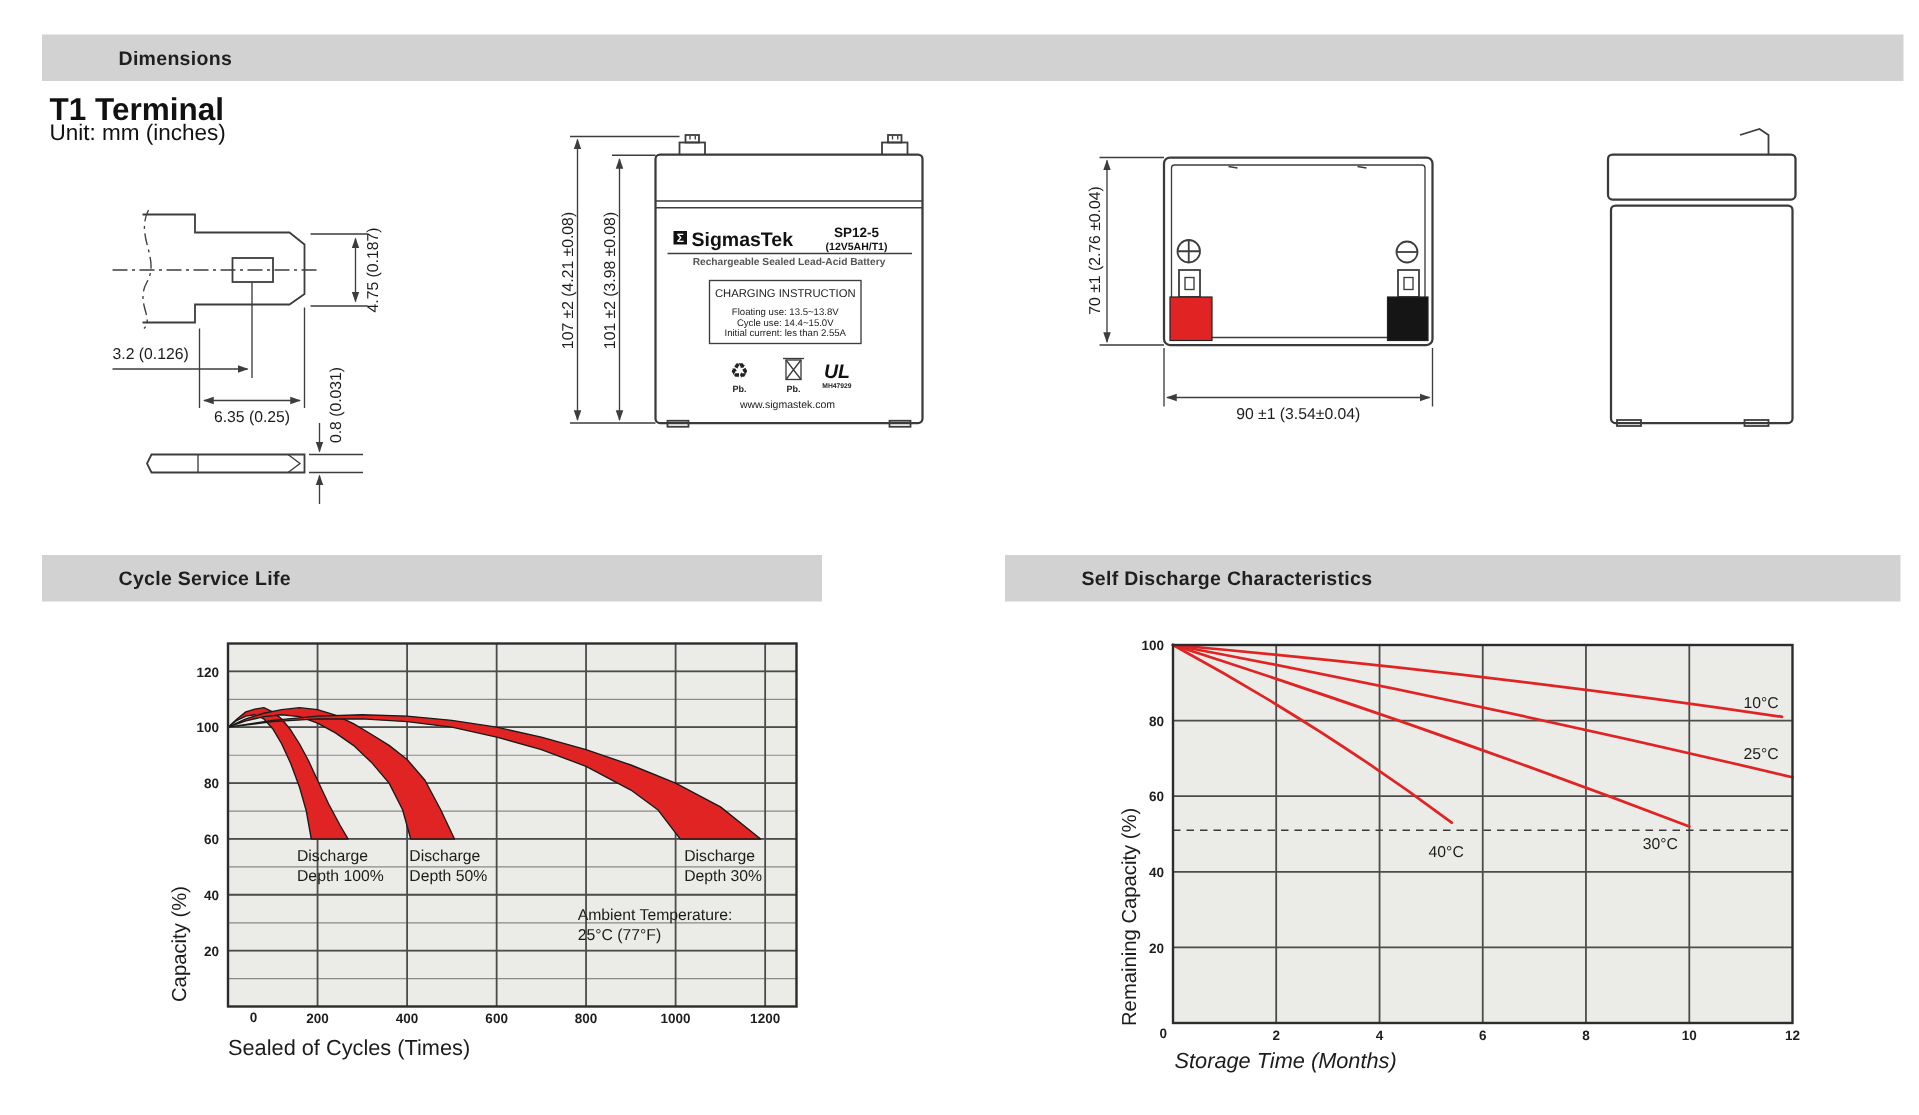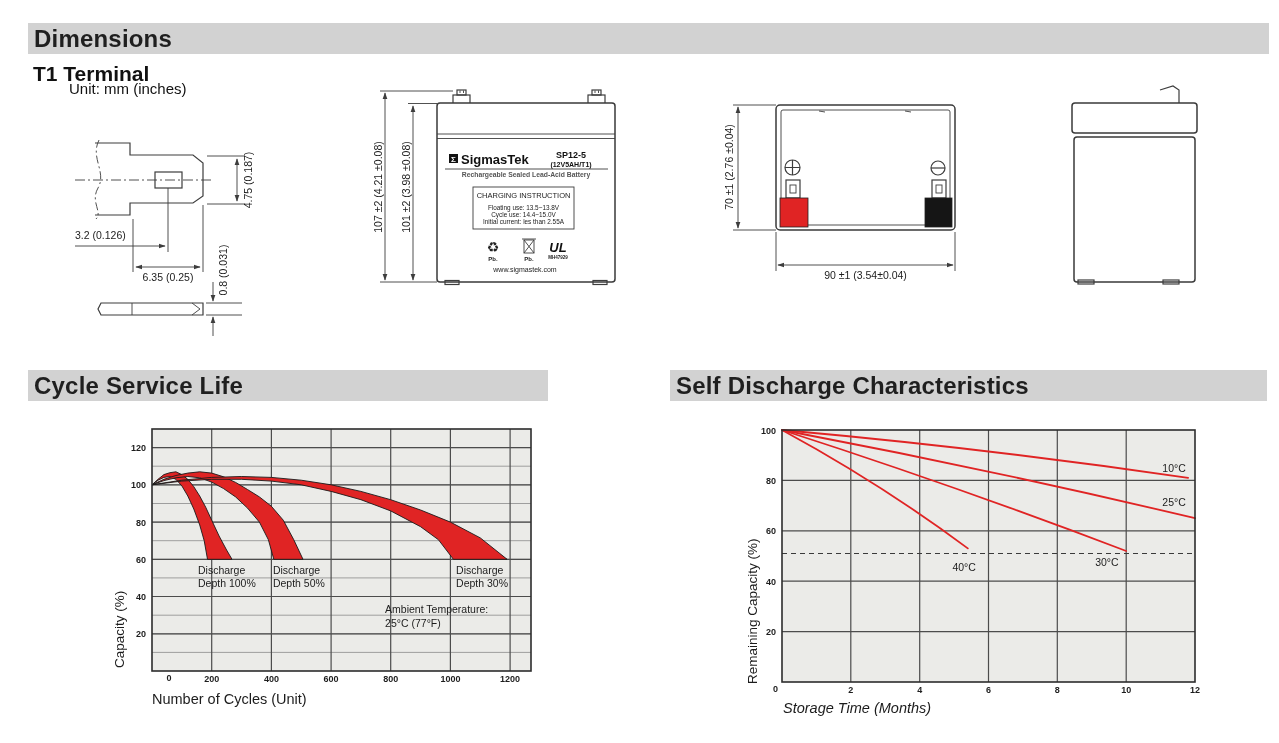--- a/index.html
+++ b/index.html
@@ -1,21 +1,21 @@
 <!DOCTYPE html>
 <html><head>
 <meta charset="utf-8">
 <style>
   html,body{margin:0;padding:0;background:#ffffff;}
   body{width:1279px;height:743px;position:relative;overflow:hidden;
        font-family:"Liberation Sans",sans-serif;color:#1d1d1d;}
   .section-bar{position:absolute;height:31px;background:#d2d2d2;display:flex;align-items:center;}
-  .section-bar span{font-size:24px;font-weight:bold;color:#1f1f1f;padding-left:6px;letter-spacing:.2px;}
+  .section-bar span{font-size:13px;font-weight:bold;color:#1f1f1f;padding-left:6px;letter-spacing:.2px;margin-left:45px;}
   .subtitle{position:absolute;font-size:21px;font-weight:bold;color:#111;}
-  .unitnote{position:absolute;font-size:15px;color:#111;margin-left:36px;}
+  .unitnote{position:absolute;font-size:15px;color:#111;}
   svg{position:absolute;overflow:visible;}
   svg text{font-family:"Liberation Sans",sans-serif;}
   .dim{font-size:10.5px;fill:#1c1c1c;}
   .tick{font-size:9px;font-weight:bold;fill:#1d1d1d;}
   .ann{font-size:10.5px;fill:#1c1c1c;}
   .ln{stroke:#3d3d3d;stroke-width:1.2;fill:none;}
   .thin{stroke:#3d3d3d;stroke-width:0.9;fill:none;}
   .outline{stroke:#3a3a3a;stroke-width:1.5;fill:#ffffff;}
   .bt-brand{font-size:13px;font-weight:bold;fill:#111;}
   .bt-sigma{font-size:8px;font-weight:bold;fill:#ffffff;}
@@ -220,21 +220,21 @@
     <path d="M52.0,64.8 L58.0,59.3 L63.9,54.6 L69.9,52.7 L75.9,51.8 L81.8,54.6 L87.8,59.3 L93.8,66.7 L99.7,76.0 L105.7,87.2 L111.7,100.2 L119.1,116.0 L126.6,130.0 L132.0,139.3 L107.5,139.3 L104.2,120.7 L99.7,104.9 L93.8,89.0 L87.8,76.0 L81.8,65.8 L75.9,59.3 L69.9,56.5 L63.9,57.4 L58.0,60.2 L52.0,64.8 Z" fill="#e02424" stroke="#1a1a1a" stroke-width="0.9" stroke-linejoin="round"></path>
     <path d="M52.0,64.8 L63.9,59.3 L75.9,55.5 L87.8,53.1 L99.7,51.8 L111.7,53.1 L123.6,56.8 L135.6,62.4 L147.5,69.5 L159.4,76.9 L171.4,86.3 L183.3,100.2 L193.8,119.8 L203.0,139.3 L173.8,139.3 L168.4,119.8 L159.4,102.1 L147.5,88.1 L135.6,76.9 L123.6,68.6 L111.7,62.1 L99.7,57.8 L87.8,56.5 L75.9,57.8 L63.9,60.6 L52.0,64.8 Z" fill="#e02424" stroke="#1a1a1a" stroke-width="0.9" stroke-linejoin="round"></path>
     <path d="M52.0,64.8 L81.8,60.2 L111.7,57.4 L141.5,56.5 L171.4,57.4 L201.2,60.2 L231.1,64.8 L260.9,71.4 L290.7,79.7 L320.6,90.0 L350.4,102.1 L380.3,117.9 L407.1,139.3 L353.4,139.3 L338.5,119.8 L320.6,106.7 L290.7,90.9 L260.9,79.7 L231.1,71.4 L201.2,64.8 L171.4,61.1 L141.5,59.3 L111.7,59.3 L81.8,61.1 L52.0,64.8 Z" fill="#e02424" stroke="#1a1a1a" stroke-width="0.9" stroke-linejoin="round"></path>
     <rect x="52" y="9" width="379" height="242" fill="none" stroke="#2c2c2c" stroke-width="1.6"></rect>
     <text x="98.0" y="153.9" class="ann"><tspan x="98.0">Discharge</tspan><tspan x="98.0" dy="13.5">Depth 100%</tspan></text>
     <text x="172.9" y="153.9" class="ann"><tspan x="172.9">Discharge</tspan><tspan x="172.9" dy="13.5">Depth 50%</tspan></text>
     <text x="356.1" y="153.9" class="ann"><tspan x="356.1">Discharge</tspan><tspan x="356.1" dy="13.5">Depth 30%</tspan></text>
     <text x="285.1" y="193.0" class="ann"><tspan x="285.1">Ambient Temperature:</tspan><tspan x="285.1" dy="13.5">25°C (77°F)</tspan></text>
   </svg>
 <div class="axis-ylabel" style="left:112px;top:668px;">Capacity (%)</div>
-<div class="axis-xlabel" style="left:152px;top:691px;">Number of Cycles (Unit)</div>
+<div class="axis-xlabel" style="left:152px;top:691px;">Sealed of Cycles (Times)</div>
 
 <svg style="left:720px;top:420px;" width="520" height="310">
     <rect x="62" y="10" width="413" height="252" fill="#ebebe8"></rect>
     <line x1="62" x2="475" y1="211.6" y2="211.6" stroke="#4c4c4c" stroke-width="1.2"></line>
     <text x="56" y="215.1" text-anchor="end" class="tick">20</text>
     <line x1="62" x2="475" y1="161.2" y2="161.2" stroke="#4c4c4c" stroke-width="1.2"></line>
     <text x="56" y="164.7" text-anchor="end" class="tick">40</text>
     <line x1="62" x2="475" y1="110.8" y2="110.8" stroke="#4c4c4c" stroke-width="1.2"></line>
     <text x="56" y="114.3" text-anchor="end" class="tick">60</text>
     <line x1="62" x2="475" y1="60.4" y2="60.4" stroke="#4c4c4c" stroke-width="1.2"></line>

